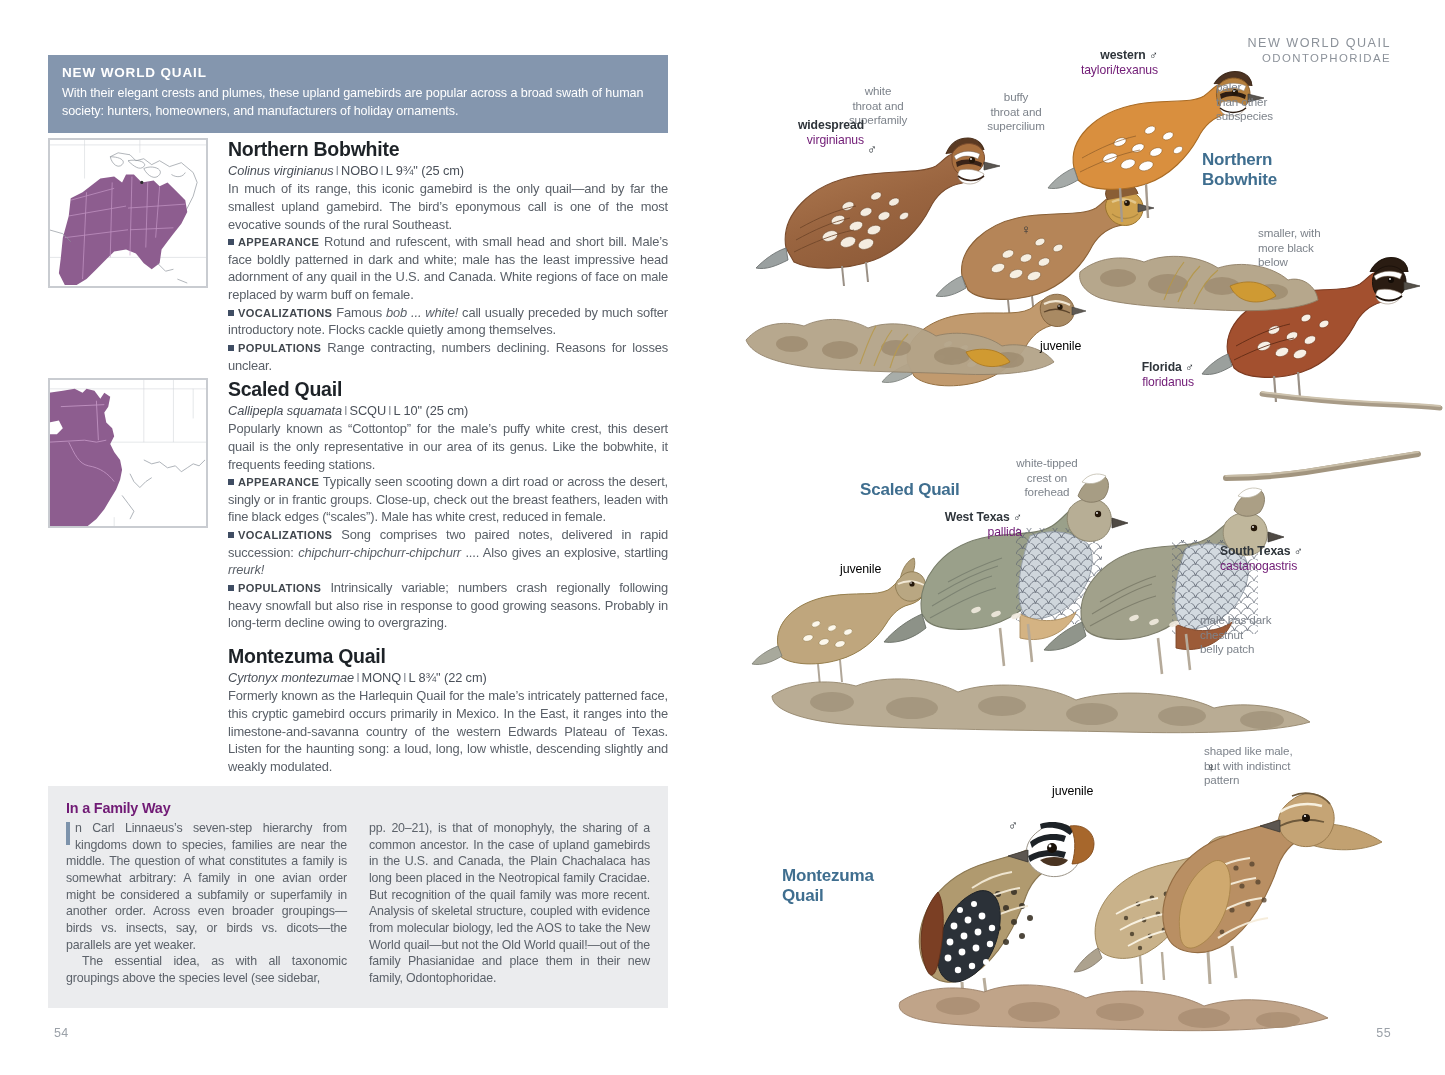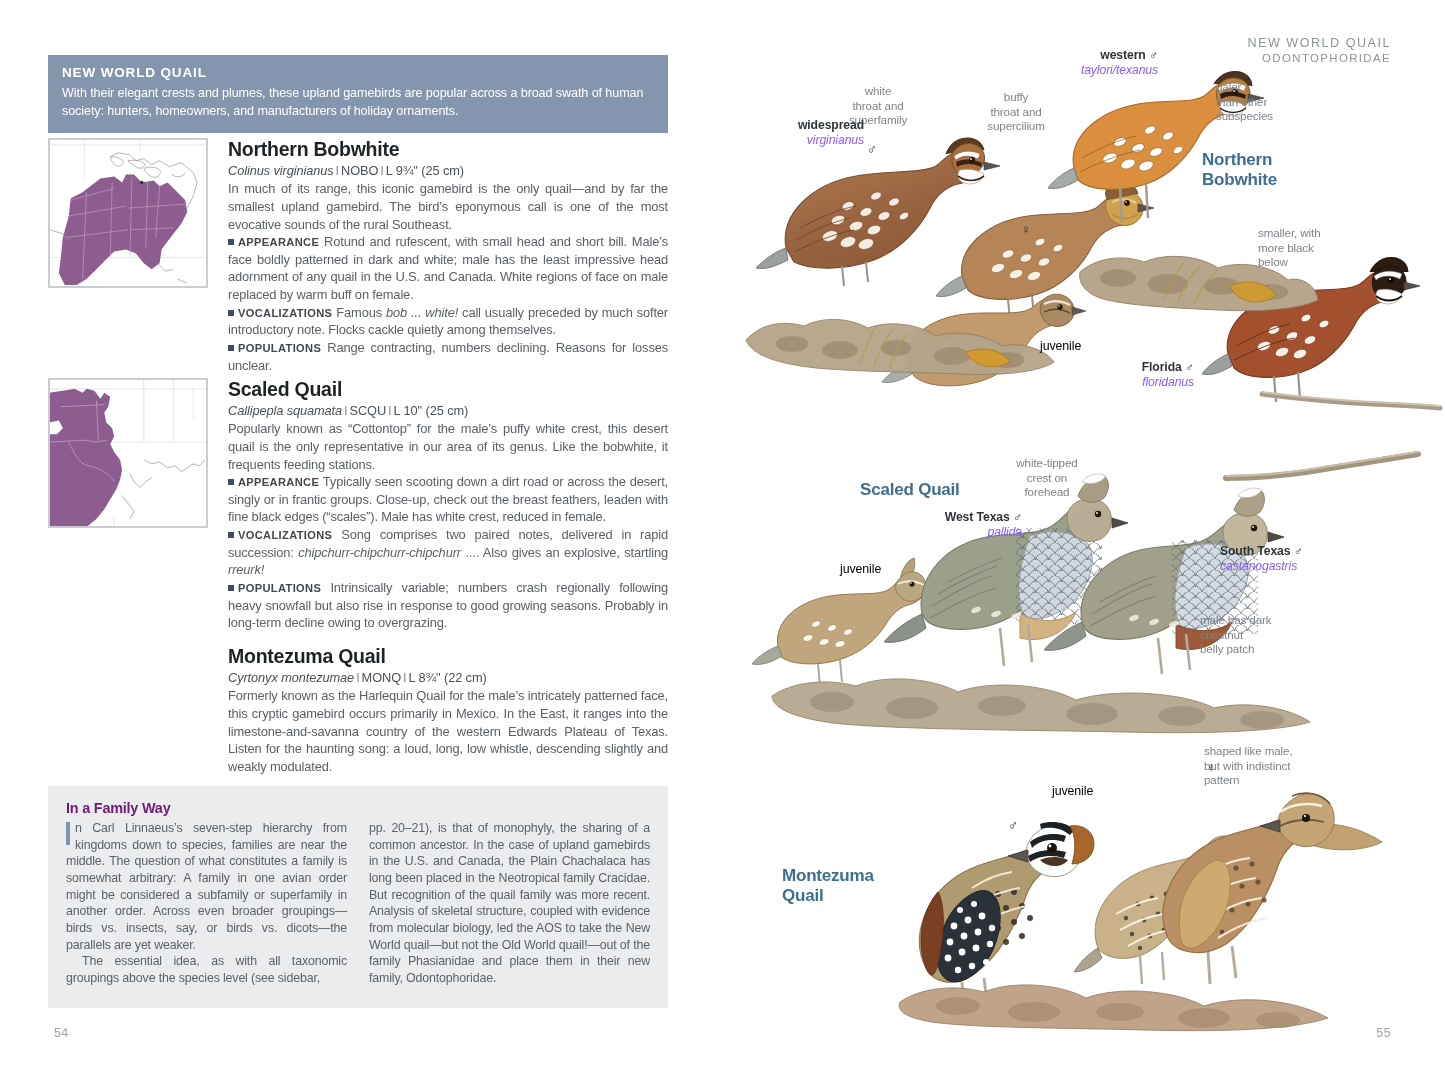--- a/index.html
+++ b/index.html
@@ -200,21 +200,21 @@
 
   .ssp {
     position: absolute;
     font-size: 12.2px;
     line-height: 1.22;
     color: #2e343a;
     letter-spacing: -0.1px;
   }
   .ssp.r { text-align: right; }
   .ssp b { font-weight: bold; }
-  .ssp .lat { font-style: italic; color: #8b5cf6; font-weight: normal; }
+  .ssp .lat { color: #701a75; font-weight: normal; }
 
   .plainlab {
     position: absolute;
     font-size: 12.4px;
     color: #000000;
     letter-spacing: -0.1px;
   }
   .sexsym {
     position: absolute;
     font-size: 13.5px;

